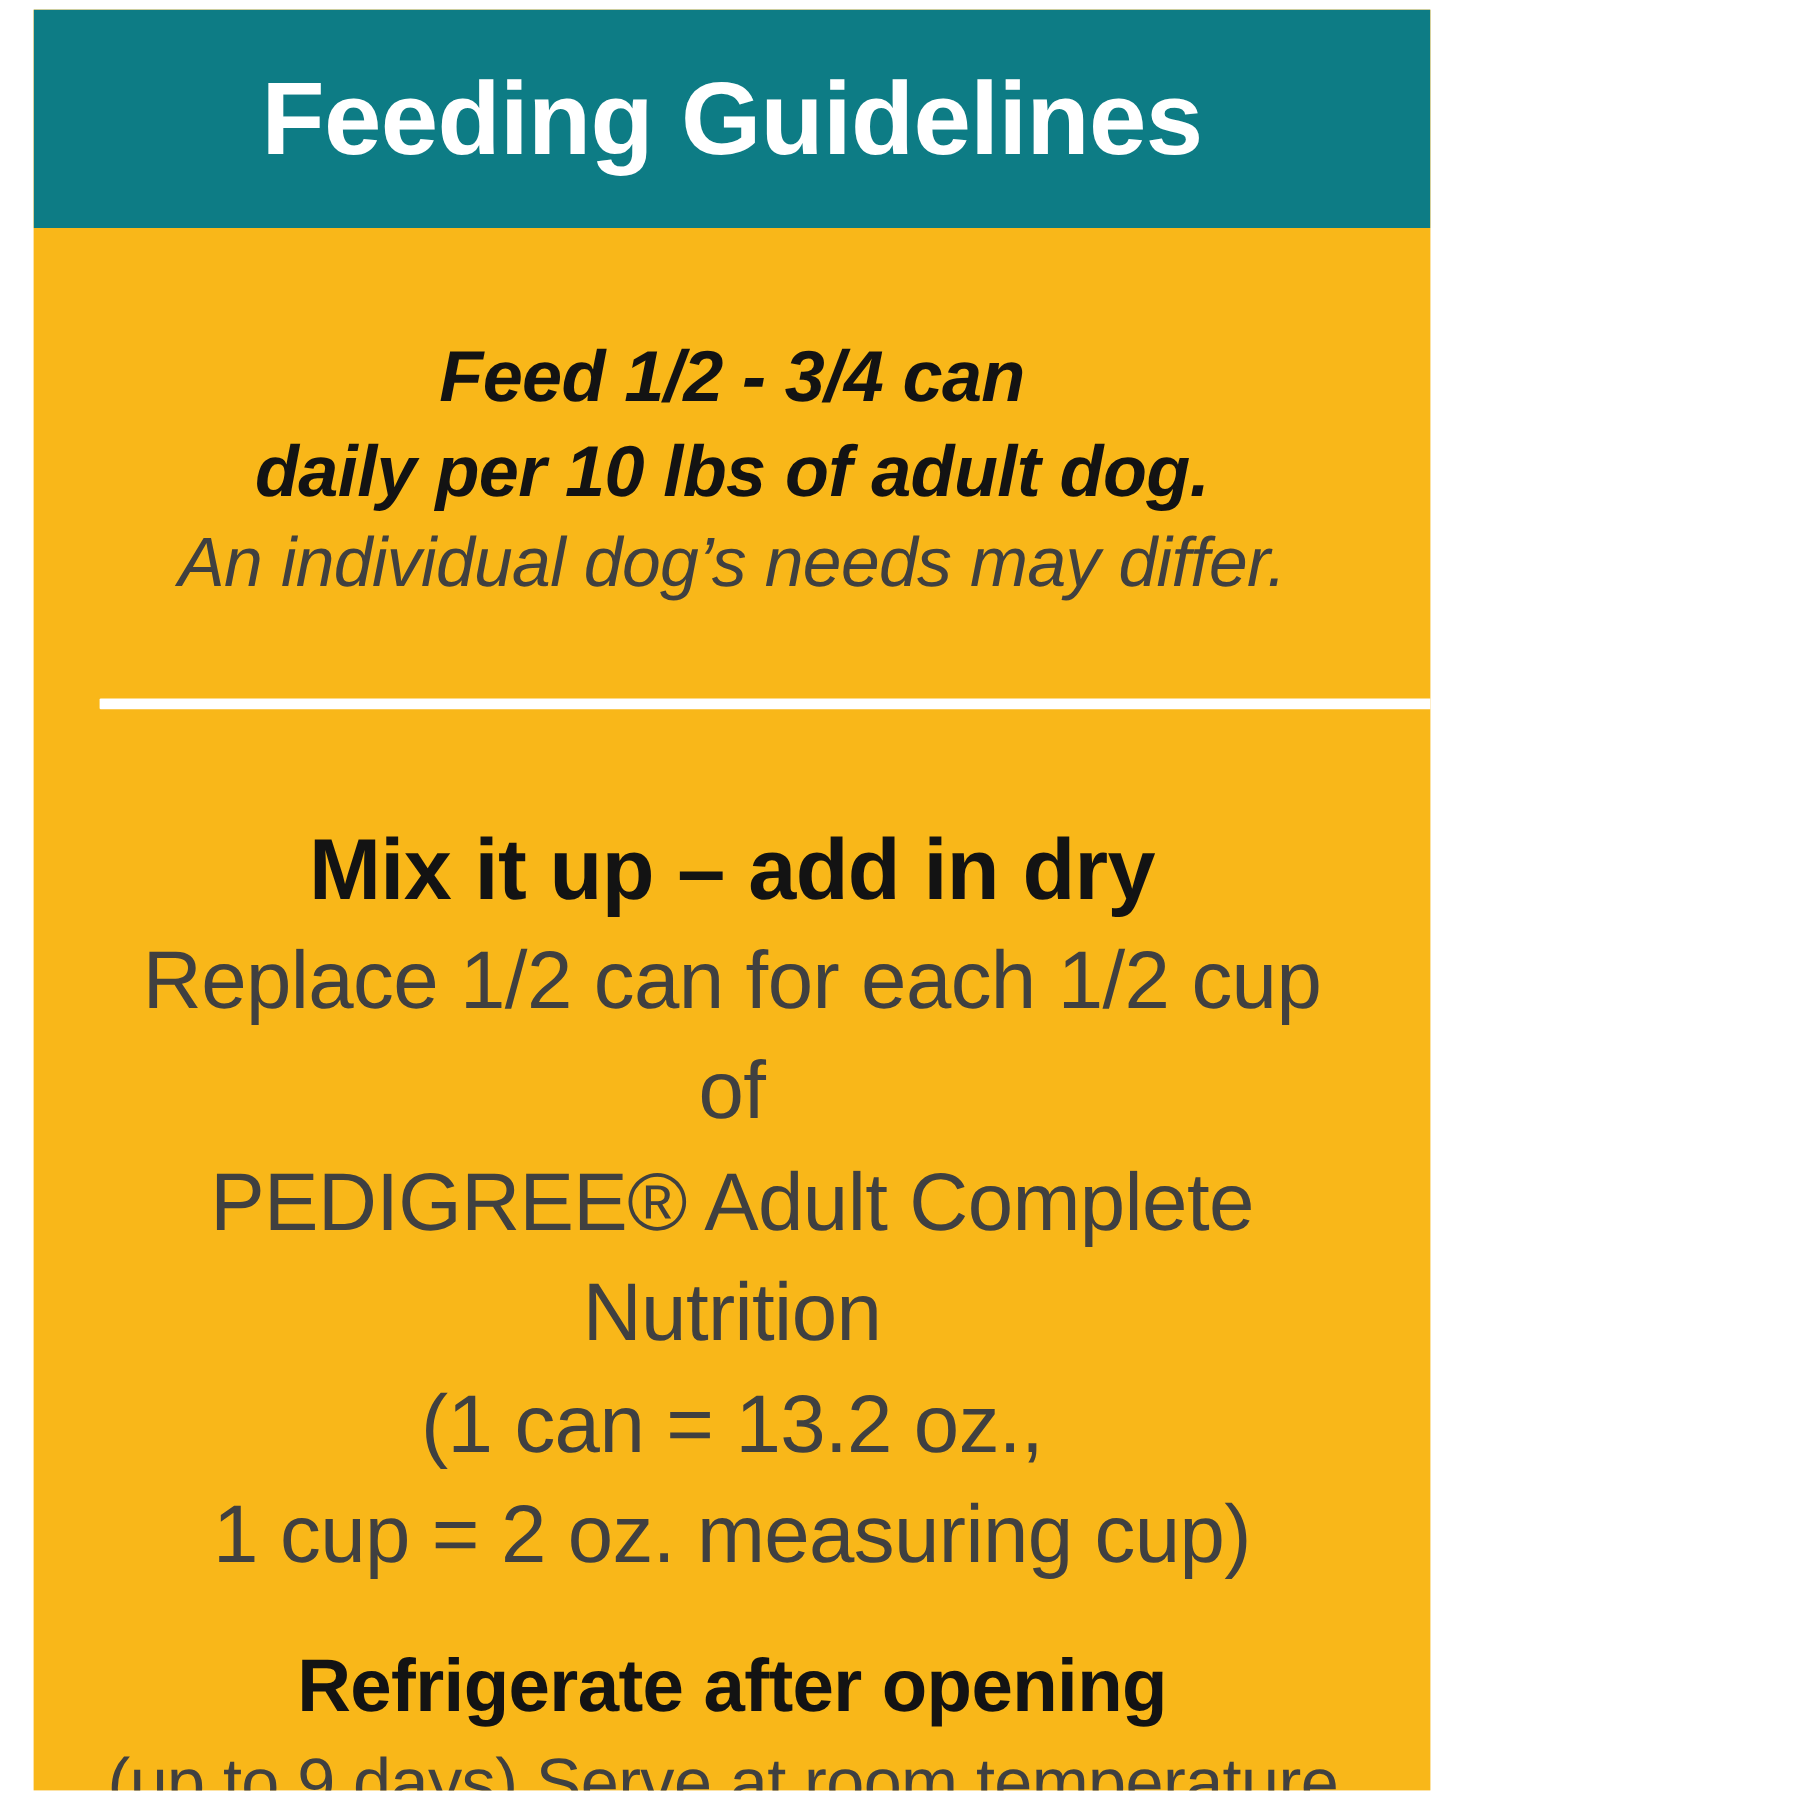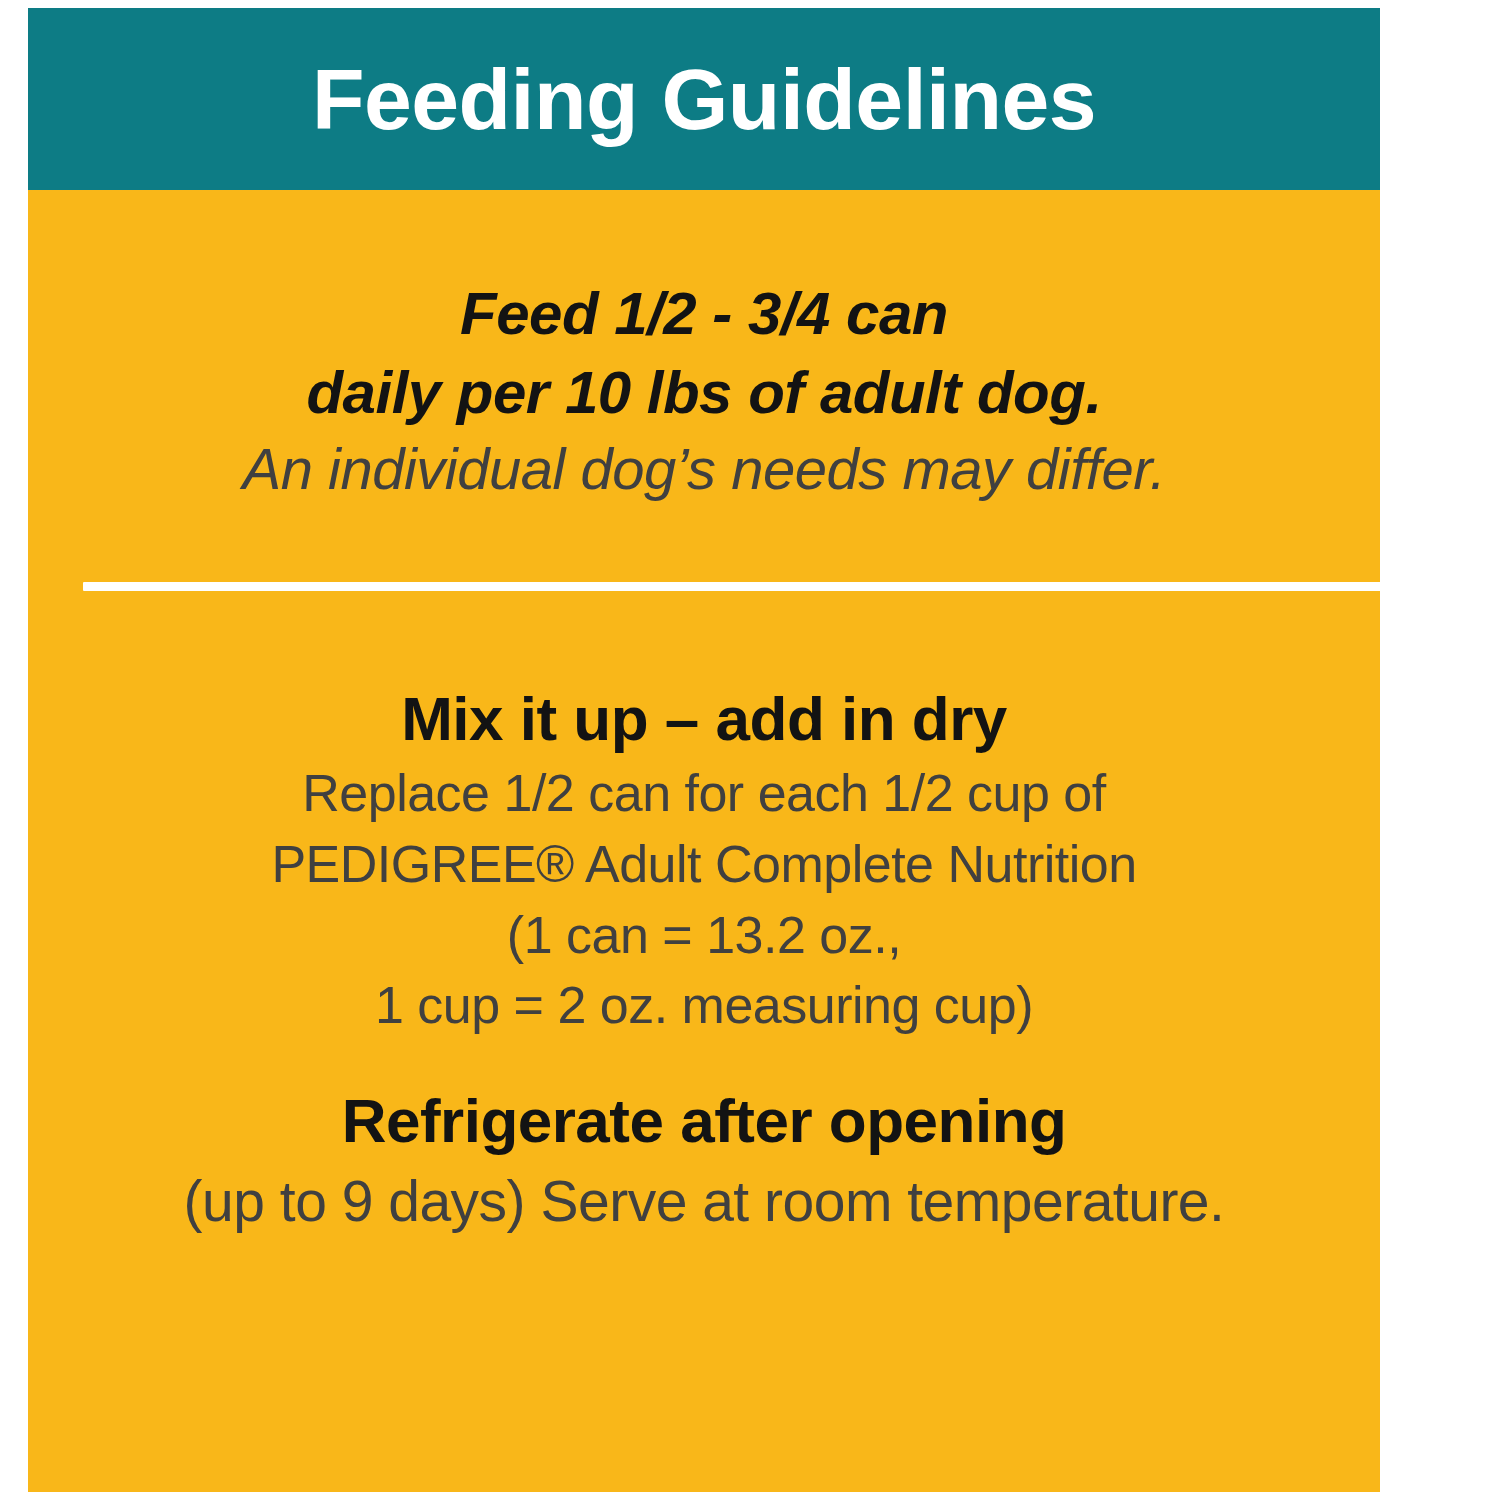--- a/index.html
+++ b/index.html
@@ -17,21 +17,21 @@
     position: relative;
     width: 1500px;
     height: 1500px;
     background: #ffffff;
     box-sizing: border-box;
   }
   .panel {
     position: absolute;
     left: 28px;
     top: 8px;
-    width: 1352px;
+    width: 1164px;
     height: 1484px;
     background: #F9B719;
     overflow: hidden;
   }
   .header-bar {
     width: 100%;
     height: 182px;
     background: #0D7C85;
     display: flex;
     align-items: center;
@@ -73,25 +73,25 @@
     width: 1330px;
     height: 9px;
     background: #ffffff;
     margin: 76px auto 0 auto;
     border-radius: 1px;
   }
   .block-mix {
     margin-top: 88px;
   }
   .block-mix .line-bold {
-    font-size: 62px;
+    font-size: 72px;
     text-align: center;
   }
   .block-mix .line-reg {
-    font-size: 52px;
+    font-size: 68px;
     line-height: 1.36;
   }
   .block-fridge {
     margin-top: 40px;
   }
   .block-fridge .line-bold {
     font-size: 62px;
   }
   .block-fridge .line-reg {
     font-size: 57px;

